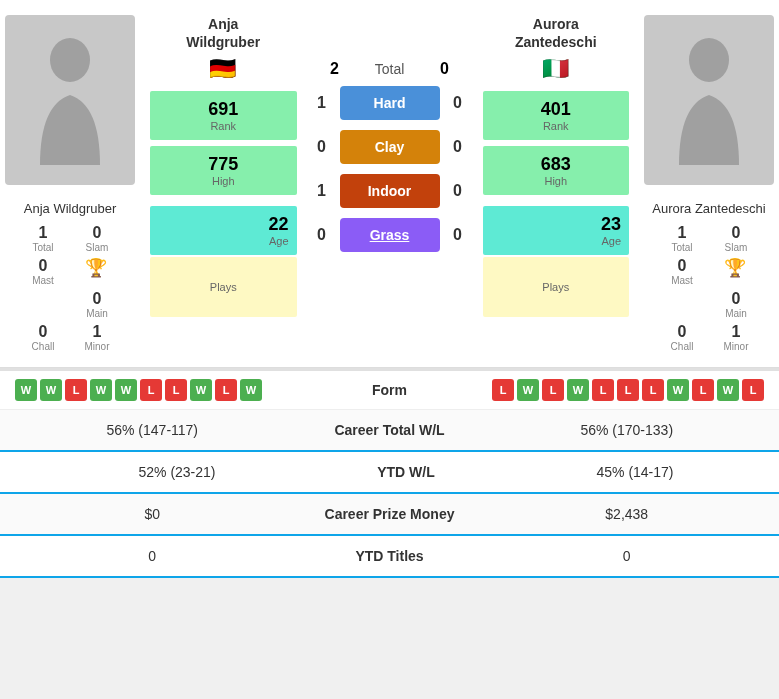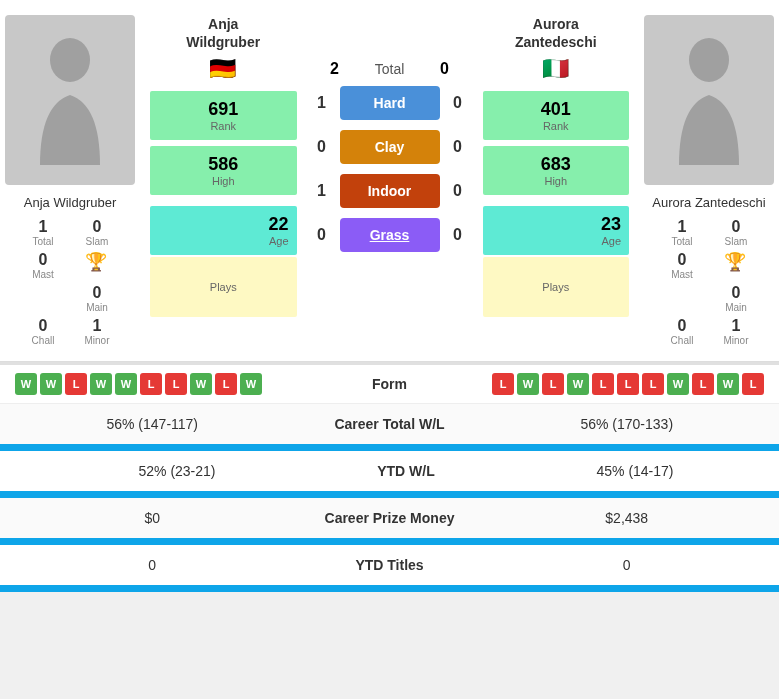--- a/index.html
+++ b/index.html
@@ -36,21 +36,21 @@
     }
 
     .avatar-silhouette {
       width: 80px;
       height: 130px;
     }
 
     .player-name {
       font-size: 13px;
       text-align: left;
-      margin-top: 10px;
+      margin-top: 16px;
       color: #333;
     }
 
     .player-stats-grid {
       display: grid;
       grid-template-columns: 50px 50px;
       gap: 4px;
       margin-top: 8px;
       width: 100%;
       justify-content: center;
@@ -263,21 +263,21 @@
       color: white;
     }
 
     .badge.w { background: #4caf50; }
     .badge.l { background: #e53935; }
 
     .stats-row {
       display: flex;
       align-items: center;
       padding: 12px 15px;
-      border-bottom: 7px solid #0ea5e9;
+      border-bottom: 2px solid #0ea5e9;
       background: #fafafa;
     }
 
     .stats-row:nth-child(odd) { background: #fff; }
 
     .stats-left {
       flex: 1;
       text-align: center;
       font-size: 14px;
       color: #333;
@@ -347,21 +347,21 @@
     <div class="middle-panel">
       <div class="player-name-center">
         <span>Anja</span><br><span>Wildgruber</span>
       </div>
       <div class="flag">🇩🇪</div>
       <div class="rank-box">
         <div class="rank-value">691</div>
         <div class="rank-label">Rank</div>
       </div>
       <div class="rank-box">
-        <div class="rank-value">586</div>
+        <div class="rank-value">775</div>
         <div class="rank-label">High</div>
       </div>
       <div class="age-box">
         <div class="rank-value">22</div>
         <div class="rank-label">Age</div>
       </div>
       <div class="plays-box">
         <div class="rank-label">Plays</div>
       </div>
     </div>

